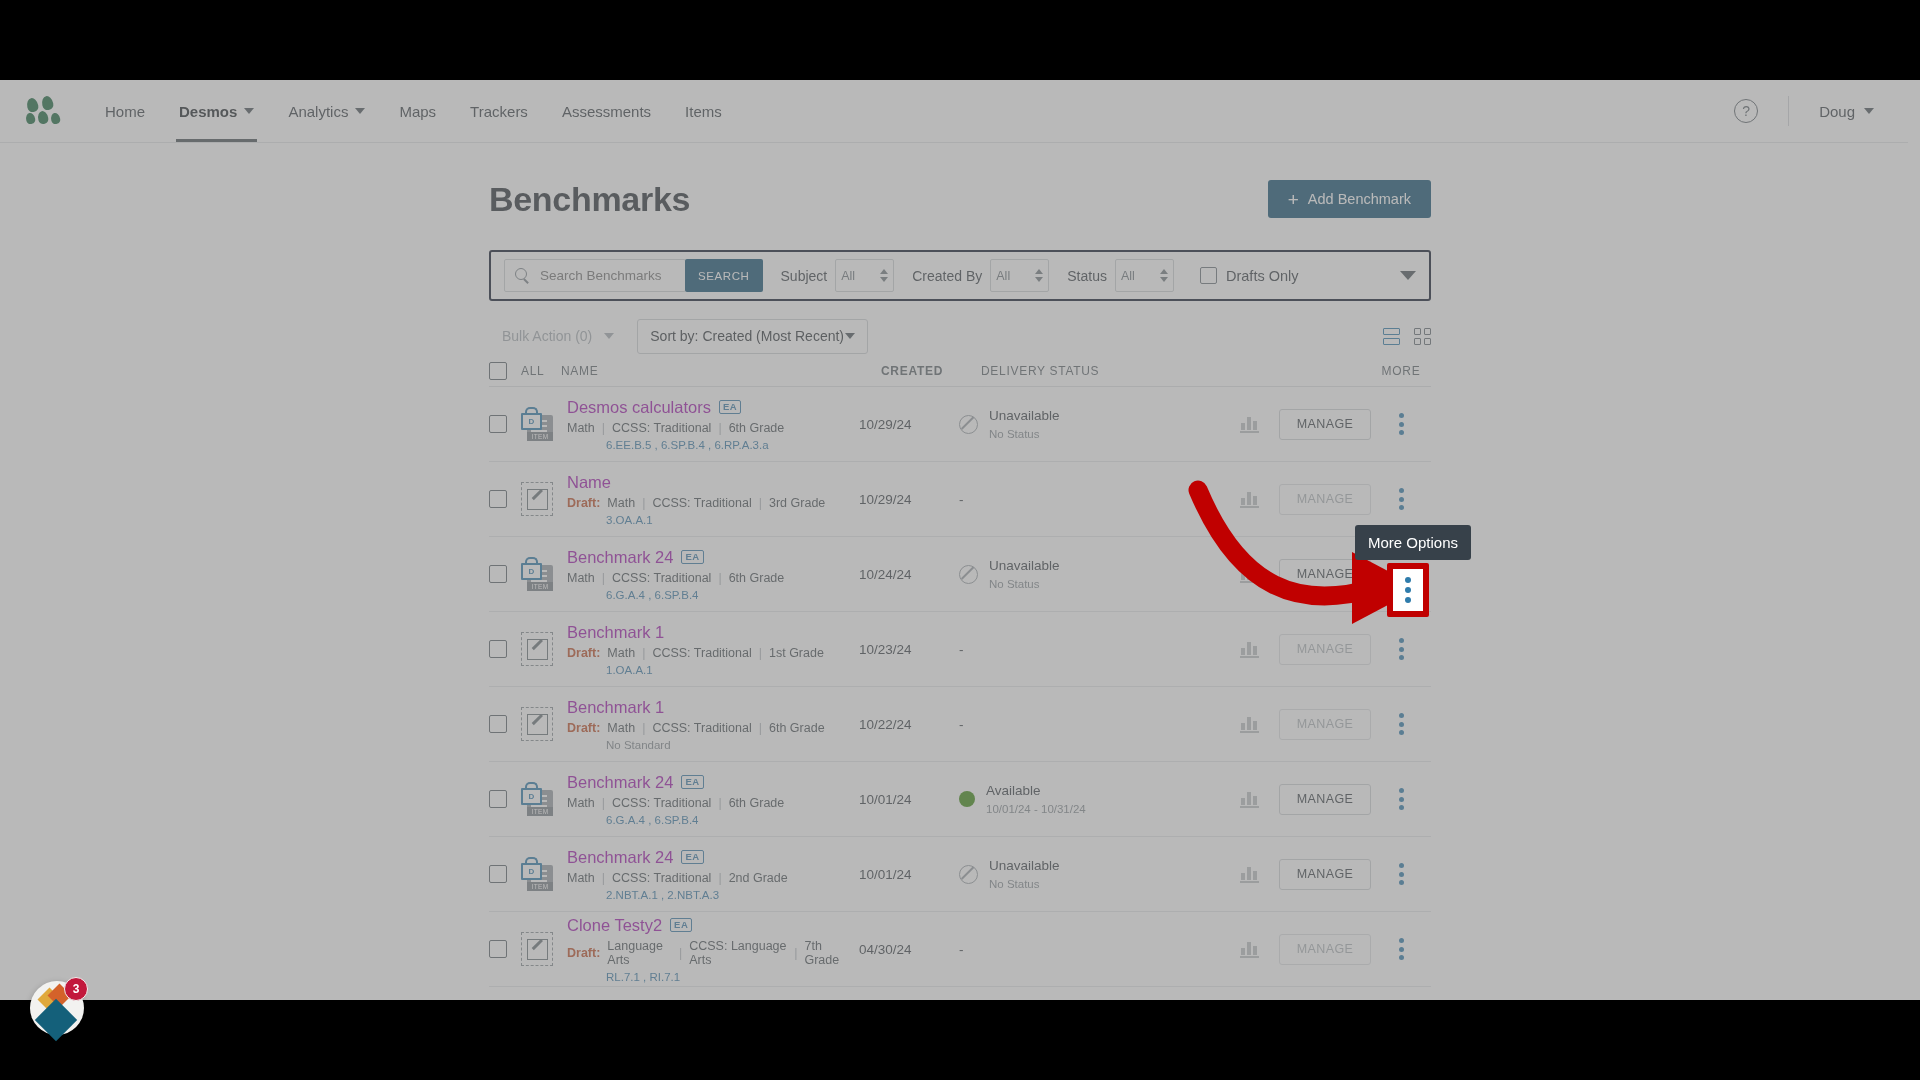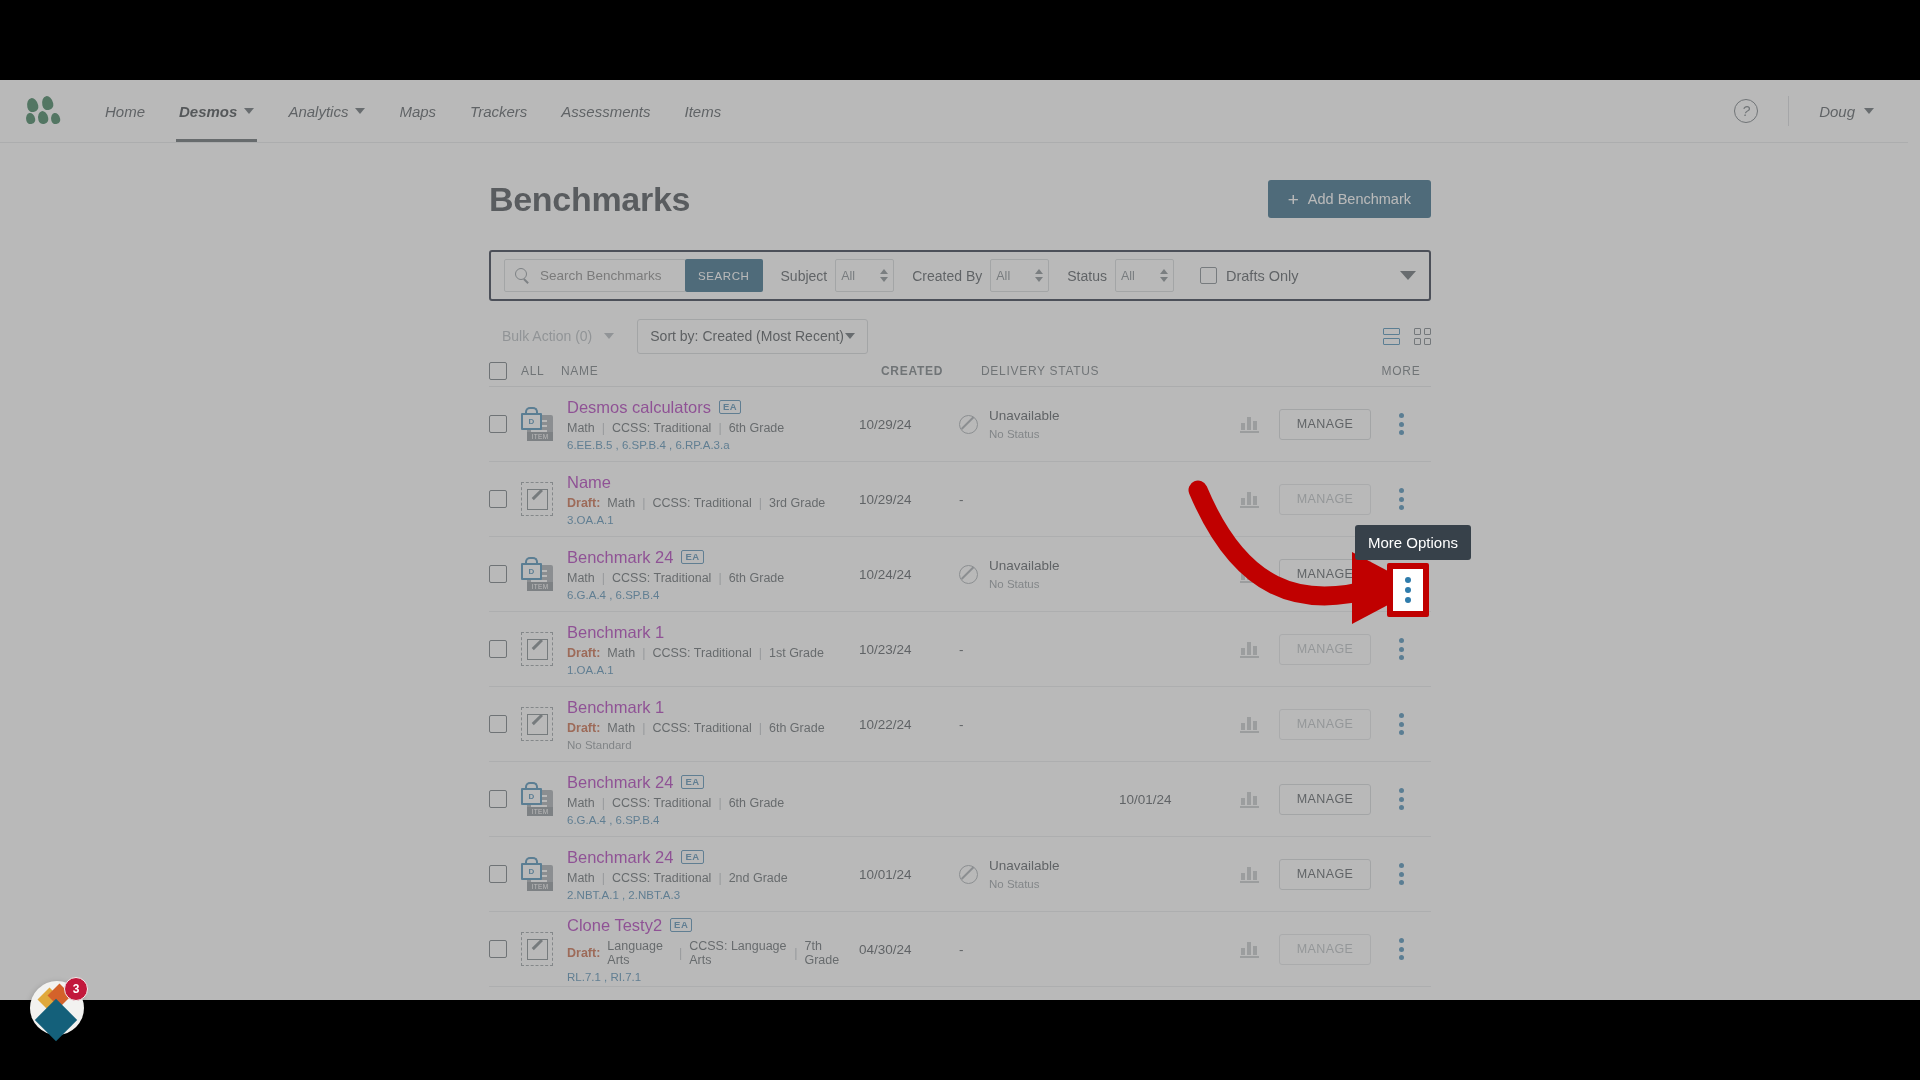--- a/index.html
+++ b/index.html
@@ -16,21 +16,21 @@
   
   #scrim{
     position:absolute;left:0;top:80px;width:1920px;height:920px;
     background:rgba(128,128,128,.55);pointer-events:none;z-index:60;
   }
 
   
   .topnav{
     position:absolute;left:0;top:0;width:1908px;height:62px;
     background:#fff;border-bottom:1px solid #e2e4e6;
-    display:flex;align-items:center;font-style:italic;
+    display:flex;align-items:center;
   }
   .logo{margin-left:26px;width:34px;height:30px;position:relative;}
   .logo i{position:absolute;background:#1d6b42;border-radius:60% 60% 55% 55%/70% 70% 45% 45%;display:block;}
   .logo i.a{left:1px;top:2px;width:11px;height:14px;transform:rotate(-12deg);}
   .logo i.b{left:16px;top:0px;width:11px;height:14px;transform:rotate(-12deg);}
   .logo i.c{left:0px;top:17px;width:9px;height:11px;transform:rotate(-12deg);}
   .logo i.d{left:12px;top:15px;width:10px;height:13px;transform:rotate(-12deg);}
   .logo i.e{left:25px;top:17px;width:9px;height:11px;transform:rotate(-12deg);}
 
   .navitems{display:flex;align-items:center;height:62px;margin-left:28px;}
@@ -169,21 +169,21 @@
   .rname{flex:1;padding-right:10px;}
   .nrow1{display:flex;align-items:center;gap:8px;}
   .title{font-size:16.5px;color:#a21caf;cursor:pointer;}
   .ea{
     border:1.3px solid #3a7ca8;color:#3a7ca8;font-size:9.5px;font-weight:bold;letter-spacing:.5px;
     padding:1px 3px;border-radius:2px;line-height:1;
   }
   .nrow2{margin-top:4px;font-size:12.5px;color:#4a5257;display:flex;align-items:center;gap:7px;}
   .nrow2 .sep{color:#b5bbbf;}
   .draftlbl{color:#c0522c;font-weight:bold;}
-  .nrow3{margin-top:4px;font-size:11.5px;color:#3a7ca8;}
+  .nrow3{margin-top:4px;font-size:11.5px;color:#3a7ca8;margin-left:39px;}
   .nrow3.nostd{color:#838b90;}
 
   .rcreated{width:100px;font-size:13.5px;color:#3b4248;}
   .rstatus{width:260px;display:flex;align-items:center;gap:11px;}
   .dot{width:16px;height:16px;border-radius:50%;background:#3f8c12;flex:none;}
   .nodot{
     width:17px;height:17px;border:1.6px solid #9aa1a6;border-radius:50%;position:relative;flex:none;
   }
   .nodot:after{content:"";position:absolute;left:-1px;top:6px;width:17px;height:1.6px;background:#9aa1a6;transform:rotate(-45deg);}
   .stxt1{font-size:13.5px;color:#3b4248;line-height:1.25;}
@@ -645,20 +645,25 @@
 
         <span>Math</span>
         <span class="sep">|</span>
         <span>CCSS: Traditional</span>
         <span class="sep">|</span>
         <span>6th Grade</span>
       </div>
       <div class="nrow3">6.G.A.4 , 6.SP.B.4</div>
     </div>
     <div class="rcreated">10/01/24</div>
+    <div class="rstatus">
+              <span class="dot"></span>
+      <span><span class="stxt1">Available</span><br>
+      <span class="stxt2">10/01/24 - 10/31/24</span></span>
+            </div>
     <div class="rchart">
       <span class="bars">
                 <i class="b1"></i>
                 <i class="b2"></i>
                 <i class="b3"></i>
               </span>
     </div>
     <div class="rmanage">
       <button class="managebtn ">MANAGE</button>
     </div>

